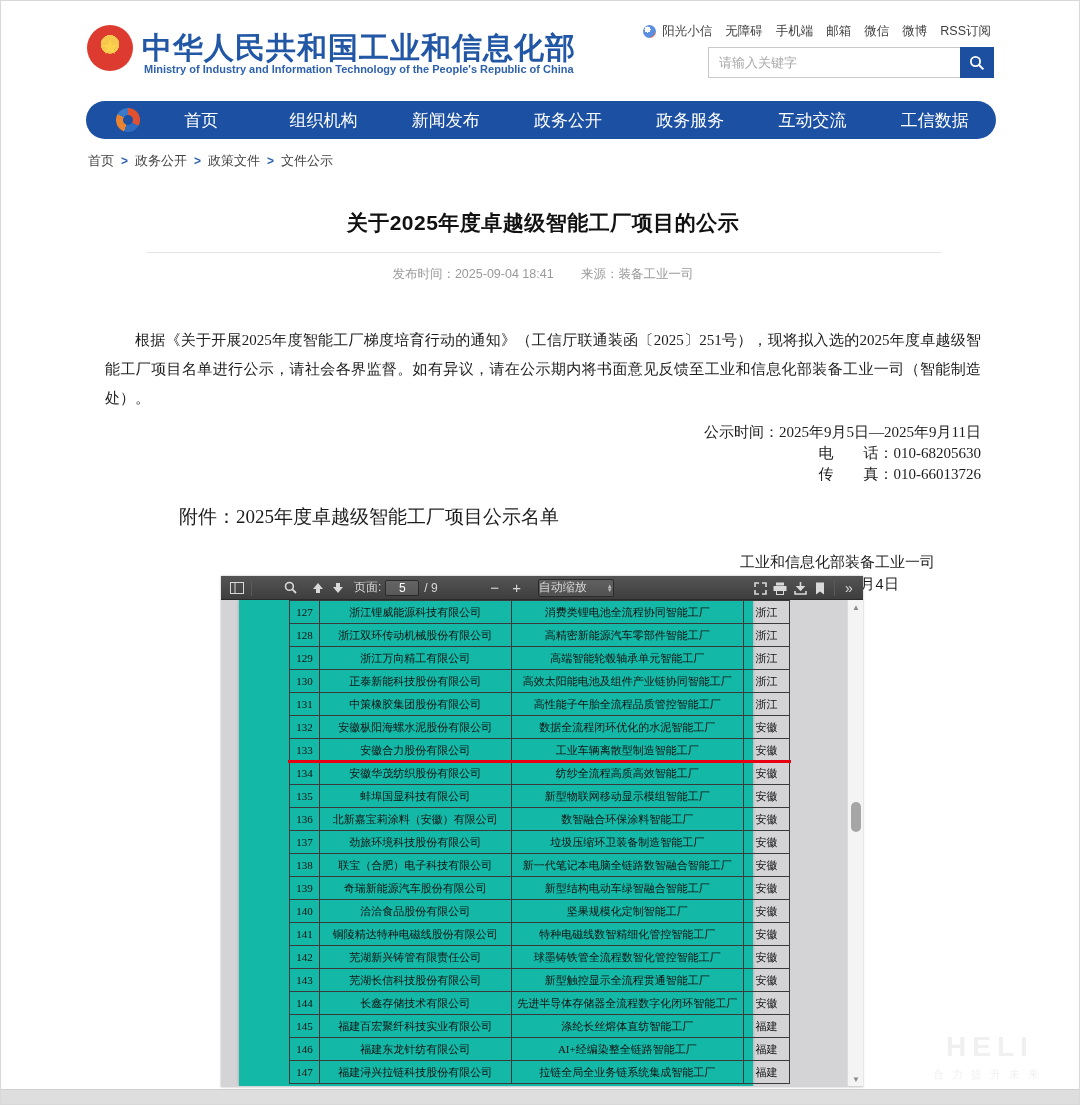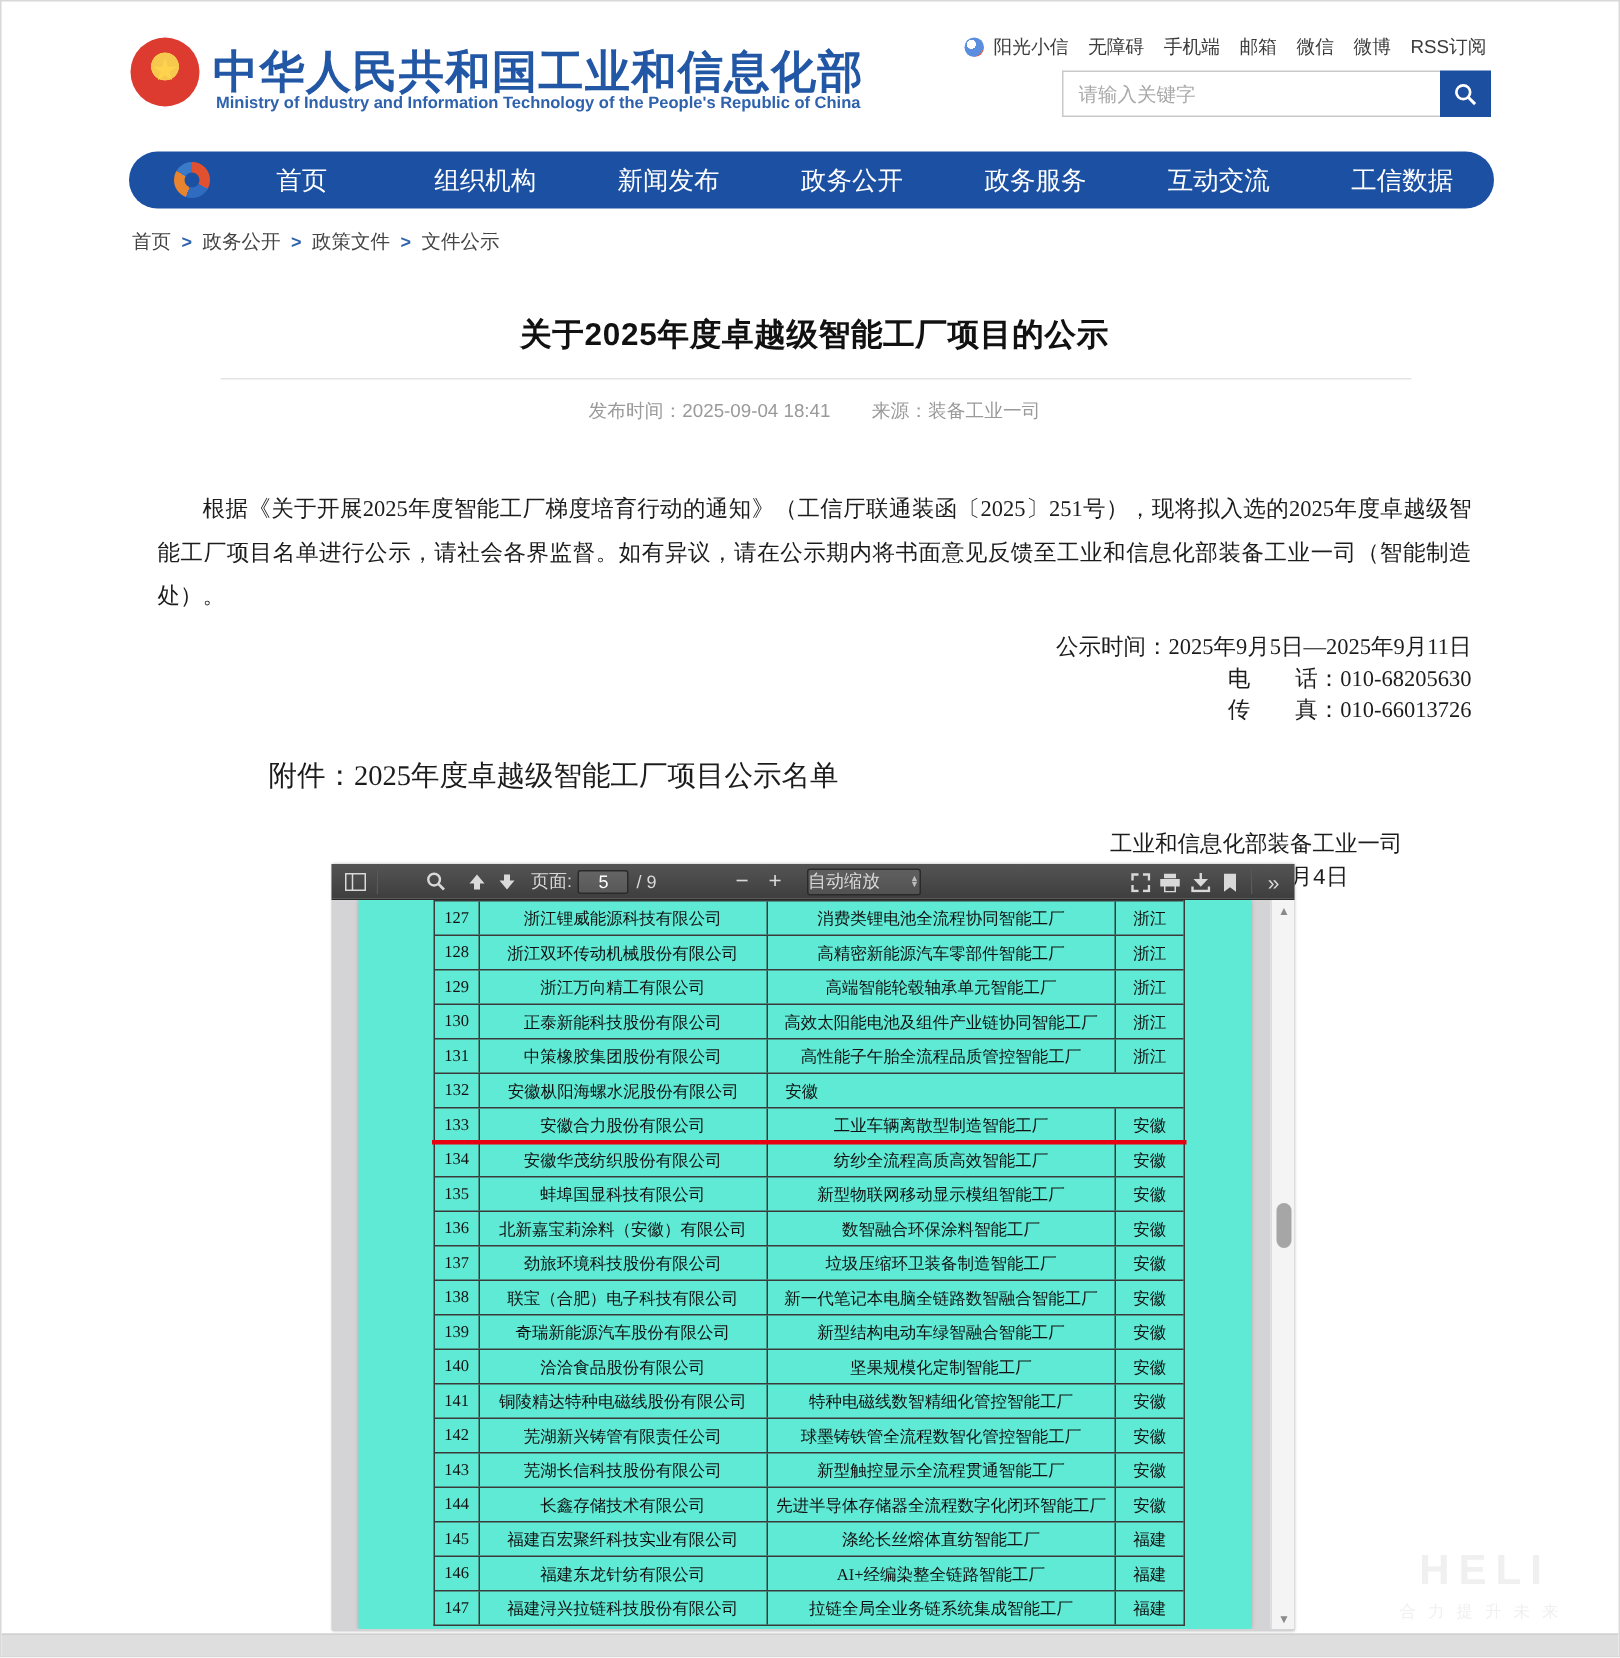--- a/index.html
+++ b/index.html
@@ -63,21 +63,21 @@
                 color:#fff; font-size:12px; text-align:center; outline:none; }
   .page-total { margin-left:5px; }
   .zoom-group { display:flex; align-items:center; margin-left:46px; }
   .zoom-btn { font-size:15px; width:22px; }
   .zoom-select { margin-left:10px; width:76px; height:18px; background:rgba(255,255,255,.09); border:1px solid #2a2a2a; border-radius:2px;
                  display:flex; align-items:center; justify-content:space-between; padding:0 0; cursor:pointer; }
   .dd-arrows { display:flex; flex-direction:column; line-height:4px; font-size:6px; color:#bbb; }
   .right-icons { position:absolute; right:4px; top:0; height:24px; display:flex; align-items:center; }
 
   .pdf-content { position:relative; height:486px; overflow:hidden; }
-  .pdf-page { position:absolute; left:18px; top:0; width:595px; height:486px; background:#5eead4; box-shadow:0 0 3px rgba(0,0,0,.25); }
+  .pdf-page { position:absolute; left:18px; top:0; width:514px; height:486px; background:#14b8a6; box-shadow:0 0 3px rgba(0,0,0,.25); }
 
   .ptable { position:absolute; left:50px; top:0; width:501px; border:1px solid #3a3a3a; border-top:none; }
   .trow { display:flex; height:23px; border-top:1px solid #3a3a3a; position:relative; }
   .tcell { font-family:"Liberation Serif", serif; font-size:11px; color:#111; display:flex; align-items:center; justify-content:center;
            border-right:1px solid #3a3a3a; overflow:hidden; white-space:nowrap; }
   .tcell:last-child { border-right:none; }
   .c-no { width:30px; }
   .c-company { width:192px; }
   .c-project { width:233px; }
   .c-province { width:45px; }
@@ -269,20 +269,21 @@
             </div>
             <div class="trow">
               <div class="tcell c-no">131</div>
               <div class="tcell c-company">中策橡胶集团股份有限公司</div>
               <div class="tcell c-project">高性能子午胎全流程品质管控智能工厂</div>
               <div class="tcell c-province">浙江</div>
             </div>
             <div class="trow">
               <div class="tcell c-no">132</div>
               <div class="tcell c-company">安徽枞阳海螺水泥股份有限公司</div>
+              <div class="tcell c-project">数据全流程闭环优化的水泥智能工厂</div>
               <div class="tcell c-province">安徽</div>
             </div>
             <div class="trow hl">
               <div class="tcell c-no">133</div>
               <div class="tcell c-company">安徽合力股份有限公司</div>
               <div class="tcell c-project">工业车辆离散型制造智能工厂</div>
               <div class="tcell c-province">安徽</div>
             </div>
             <div class="trow">
               <div class="tcell c-no">134</div>

